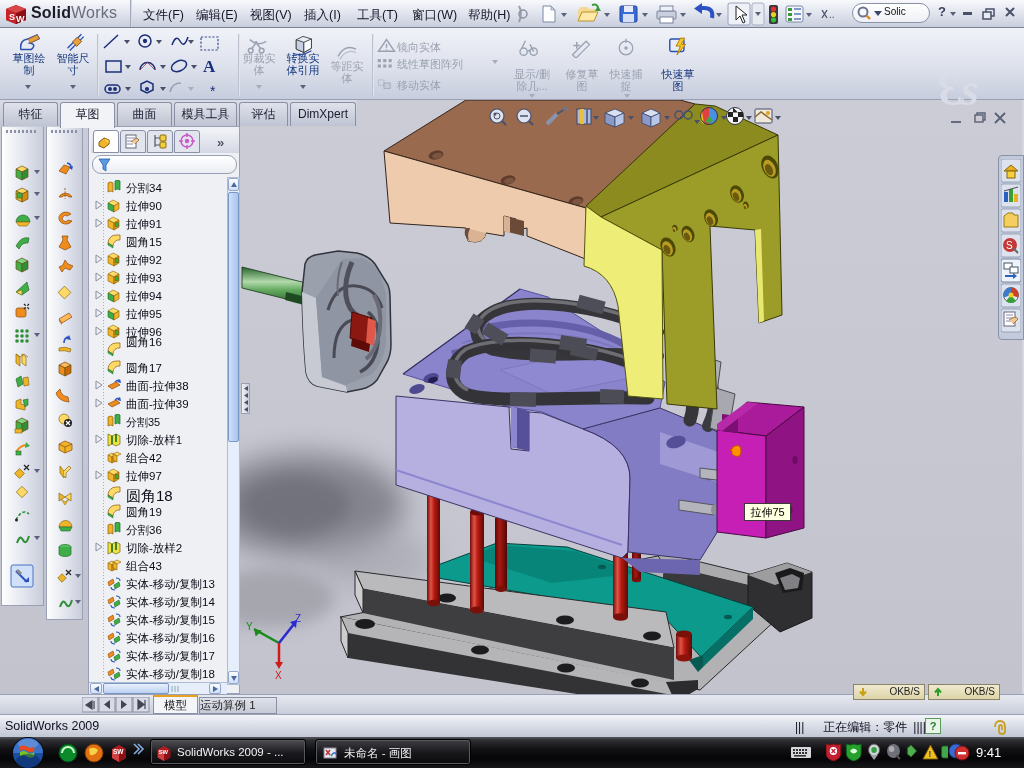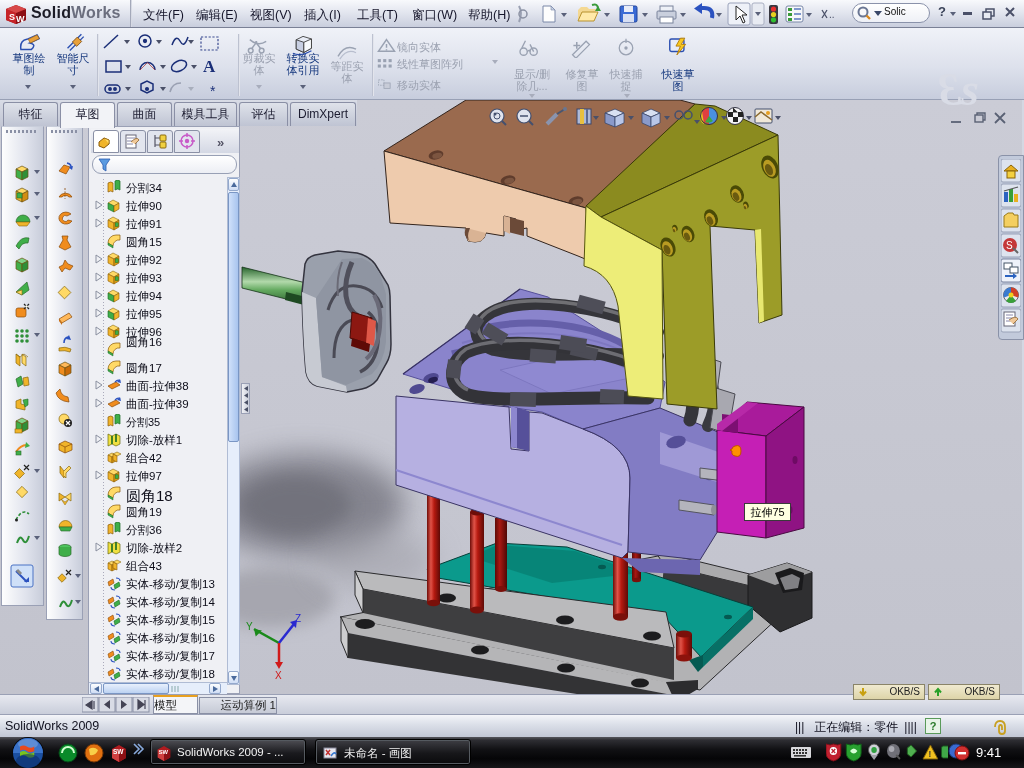--- a/index.html
+++ b/index.html
@@ -226,21 +226,21 @@
     </div>
 <div class="abs" id="menubar">
  <svg class="abs" style="left:4px;top:4px" width="24" height="21" viewBox="0 0 24 21">
   <polygon points="2,5 12,1 22,5 22,16 12,20 2,16" fill="#a01218"></polygon>
   <polygon points="2,5 12,9 12,20 2,16" fill="#c62328"></polygon>
   <polygon points="12,9 22,5 22,16 12,20" fill="#8c0e14"></polygon>
   <polygon points="2,5 12,1 22,5 12,9" fill="#d84848"></polygon>
   <text x="5" y="16" font-size="9" font-weight="bold" fill="#fff" font-family="Liberation Sans">S</text>
   <text x="12" y="18" font-size="9" font-weight="bold" fill="#fff" font-family="Liberation Sans">W</text>
  </svg>
- <div class="abs txt" style="left:31px;top:4px;font-size:16px;letter-spacing:.2px"><span style="font-weight:bold;color:#1b1b26">Solid</span><span style="font-weight:bold;color:#6b6e7e">Works</span></div>
+ <div class="abs txt" style="left:31px;top:4px;font-size:16px;letter-spacing:.2px"><span style="font-weight:bold;color:#1b1b26">Solid</span><span style="font-weight:normal;color:#6b6e7e">Works</span></div>
  <div class="abs" style="left:130px;top:0;width:2px;height:27px;background:linear-gradient(90deg,#8a90a5,#f0f2f8)"></div>
  <div class="abs menu txt" style="left:143px">文件(F)</div>
  <div class="abs menu txt" style="left:196px">编辑(E)</div>
  <div class="abs menu txt" style="left:250px">视图(V)</div>
  <div class="abs menu txt" style="left:304px">插入(I)</div>
  <div class="abs menu txt" style="left:357px">工具(T)</div>
  <div class="abs menu txt" style="left:412px">窗口(W)</div>
  <div class="abs menu txt" style="left:468px">帮助(H)</div>
  <svg class="abs" style="left:516px;top:2px" width="500" height="25" viewBox="0 0 500 25">
 
@@ -895,34 +895,34 @@
             <path d="M4,4 l0,8 m2,-8 l6,4 -6,4 z" stroke="#445" fill="#445" stroke-width="1.2" transform="scale(-1,1) translate(-16,0)"></path>
    <rect x="17" y="0" width="16" height="15" fill="#d8dbe5" stroke="#8a90a5"></rect>
             <polygon points="28,3 28,12 22,7.5" fill="#445"></polygon>
    <rect x="34" y="0" width="16" height="15" fill="#d8dbe5" stroke="#8a90a5"></rect>
             <polygon points="39,3 39,12 45,7.5" fill="#445"></polygon>
    <rect x="51" y="0" width="16" height="15" fill="#d8dbe5" stroke="#8a90a5"></rect>
             <path d="M56,3 l6,4.5 -6,4.5 z M63,3 l0,9" stroke="#445" fill="#445" stroke-width="1.2"></path>
   </g>
  </svg>
 </div>
-<div class="abs" style="left:153px;top:0px;width:45px;height:19px;background:#f4f5f8;border:1px solid #8a90a5;border-top:2px solid #e8a020;font-size:11.5px;text-align:left;line-height:16px;color:#111;z-index:2">模型</div>
-<div class="abs" style="left:199px;top:2px;width:78px;height:17px;background:linear-gradient(#dfe2ea,#c6cad6);border:1px solid #8a90a5;font-size:11.5px;text-align:right;line-height:15px;color:#222">运动算例 1</div>
+<div class="abs" style="left:153px;top:0px;width:45px;height:19px;background:#f4f5f8;border:1px solid #8a90a5;border-top:2px solid #e8a020;font-size:11.5px;text-align:center;line-height:16px;color:#111;z-index:2">模型</div>
+<div class="abs" style="left:199px;top:2px;width:78px;height:17px;background:linear-gradient(#dfe2ea,#c6cad6);border:1px solid #8a90a5;font-size:11.5px;text-align:left;line-height:15px;color:#222">运动算例 1</div>
 <div class="abs" style="left:853px;top:-11px;width:72px;height:16px;background:linear-gradient(#f0ead0,#ddd4a8);border:1px solid #8a8468;font-size:10px;color:#222;text-align:right;line-height:14px;padding-right:4px">OKB/S</div>
 <svg class="abs" style="left:858px;top:-8px" width="10" height="10">
         <path d="M5,1 v6 M2,4.5 l3,3.5 3,-3.5" stroke="#c8a010" stroke-width="2" fill="none"></path>
       </svg>
 <div class="abs" style="left:928px;top:-11px;width:72px;height:16px;background:linear-gradient(#f0ead0,#ddd4a8);border:1px solid #8a8468;font-size:10px;color:#222;text-align:right;line-height:14px;padding-right:4px">OKB/S</div>
 <svg class="abs" style="left:933px;top:-8px" width="10" height="10">
         <path d="M5,9 v-6 M2,5.5 l3,-3.5 3,3.5" stroke="#28a028" stroke-width="2" fill="none"></path>
       </svg>
 </div>
 <div class="abs" id="statusbar" style="left:0;top:714px;width:1024px;height:23px;background:linear-gradient(#f4f5f9 0%,#dde1ea 40%,#c2c7d5 100%);border-top:1px solid #9aa0b5">
 <div class="abs txt" style="left:5px;top:4px;font-size:12.5px;color:#10101e">SolidWorks 2009</div>
-<div class="abs txt" style="left:795px;top:4px;font-size:12px;color:#10101e">|||<span style="margin-left:10px">正在编辑：零件</span><span style="margin-left:6px">||||</span></div>
+<div class="abs txt" style="left:795px;top:4px;font-size:12px;color:#10101e">|||<span style="margin-left:19px">正在编辑：零件</span><span style="margin-left:6px">||||</span></div>
 <div class="abs" style="left:925px;top:3px;width:16px;height:16px;background:#e8f4e8;border:1px solid #5a9a5a;font-size:11px;font-weight:bold;color:#2a7a2a;text-align:center;line-height:14px">?</div>
 <svg class="abs" style="left:992px;top:3px" width="18" height="17" viewBox="0 0 18 17">
         <path d="M3,9 q0,-6 5,-6 q5,0 5,6 l0,4 q0,3 -3,3 q-3,0 -3,-3 l0,-4 q0,-2 1.5,-2 q1.5,0 1.5,2 l0,3" fill="none" stroke="#c8a020" stroke-width="1.8"></path>
       </svg>
 </div>
 <div class="abs" id="taskbar" style="left:0;top:737px;width:1024px;height:31px;background:linear-gradient(#55555c 0%,#2e2e33 10%,#111114 40%,#050507 70%,#17171a 100%)">
 <svg class="abs" style="left:8px;top:-2px" width="40" height="36" viewBox="0 0 40 36">
  <circle cx="20" cy="18" r="16" fill="#0a0a0c"></circle>
  <circle cx="20" cy="18" r="15" fill="#1b4fa0"></circle>
  <path d="M20,3 a15,15 0 0 1 15,15 l-30,0 a15,15 0 0 1 15,-15" fill="#3a72c8"></path>

